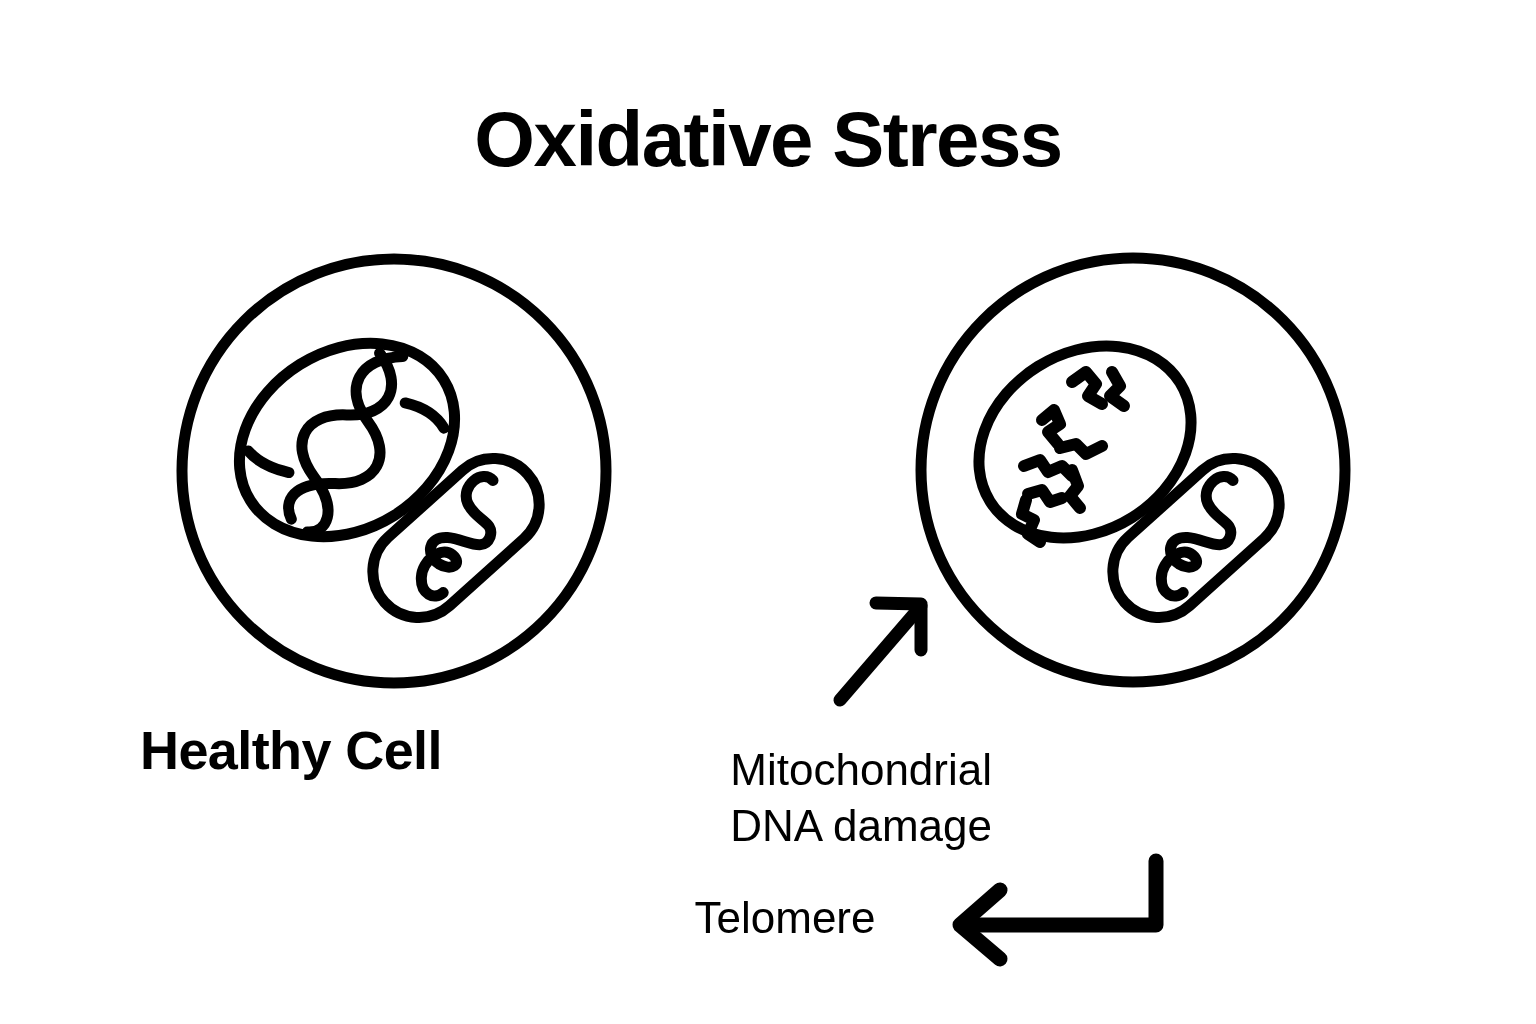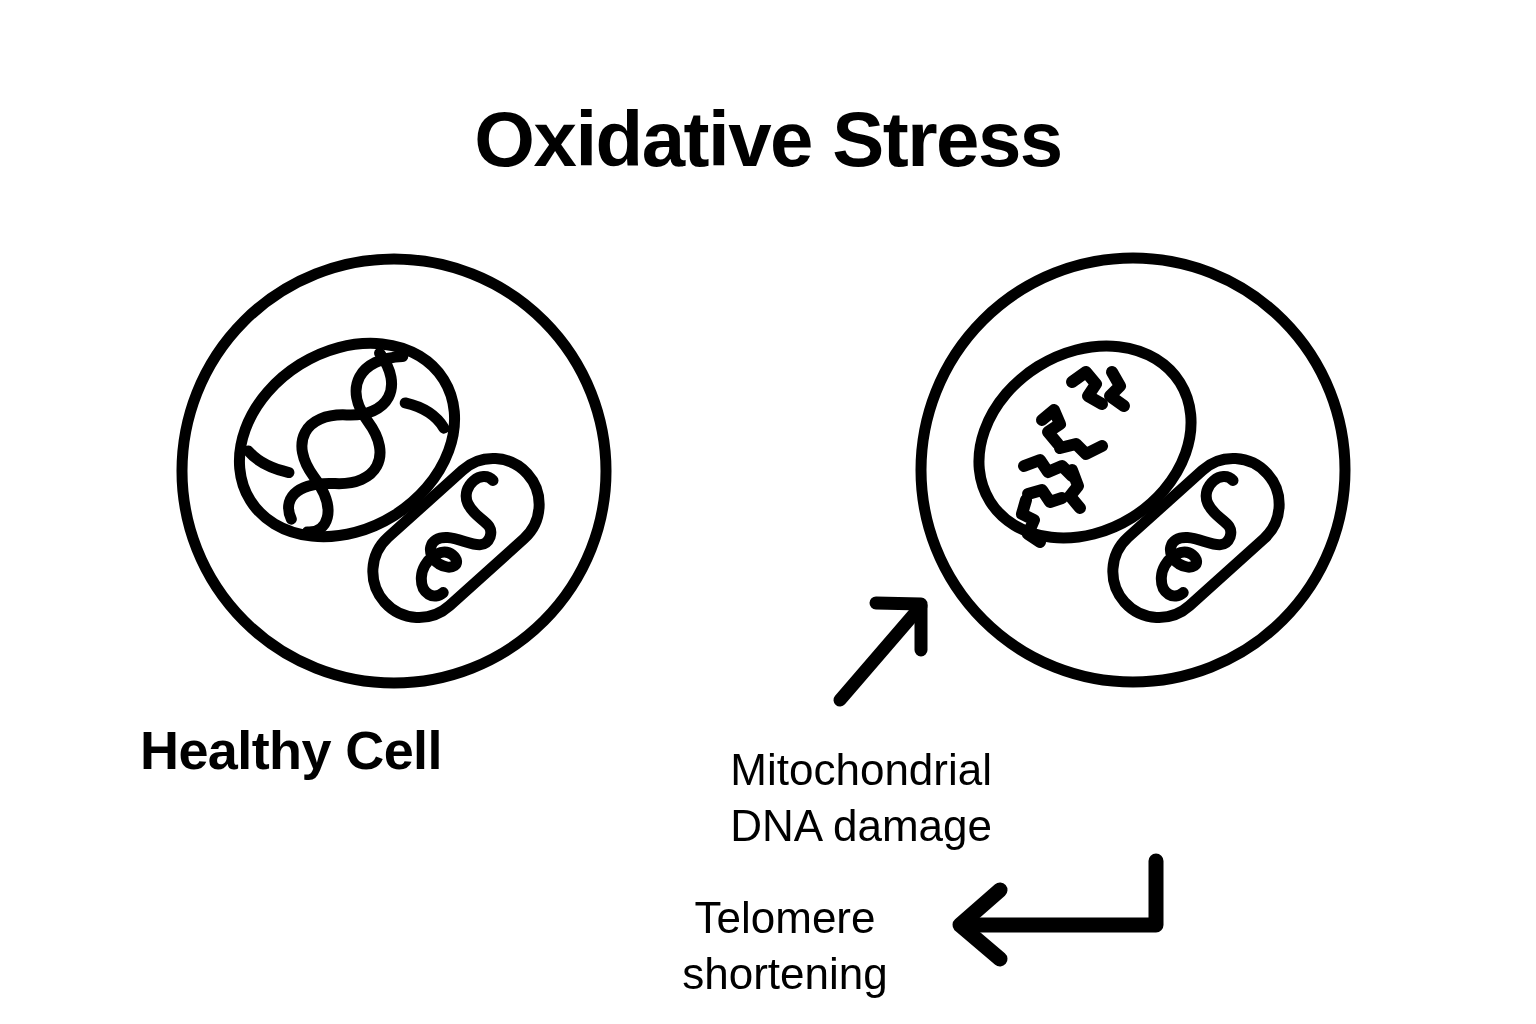--- a/index.html
+++ b/index.html
@@ -165,15 +165,15 @@
   </svg>
 
   <div class="txt title-text">Oxidative Stress</div>
 
   <div class="txt label-healthy">Healthy Cell</div>
 
   <div class="txt label-oxidative"><br></div>
 
   <div class="txt label-mito"><span>Mitochondrial</span><br><span>DNA damage</span></div>
 
-  <div class="txt label-telomere"><span>Telomere</span><br><span>shortening</span></div>
+  <div class="txt label-telomere"><span>Telomere</span><br></div>
 
 </div>
 
 </body></html>

